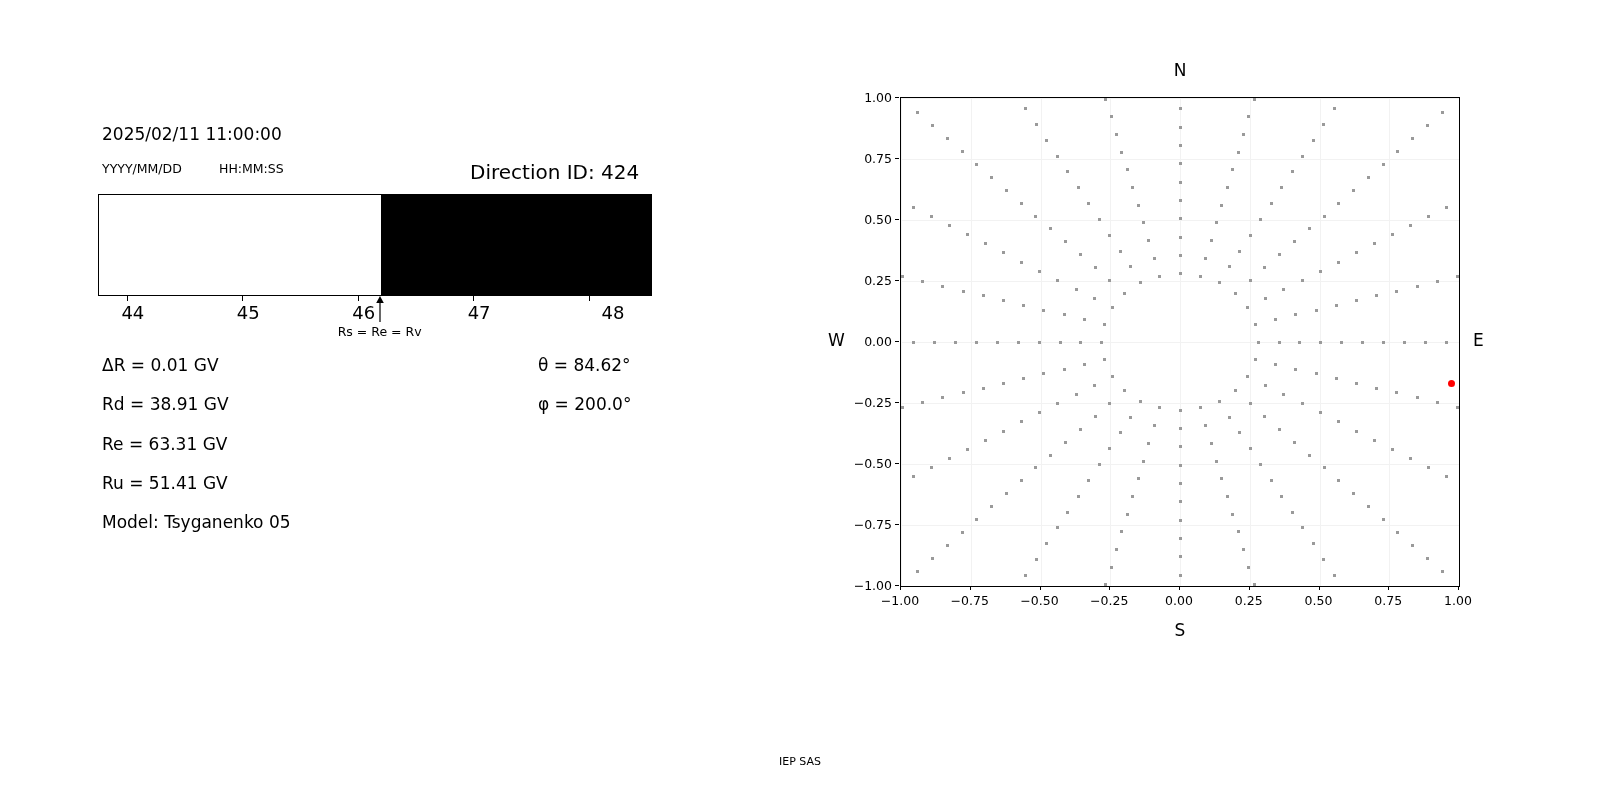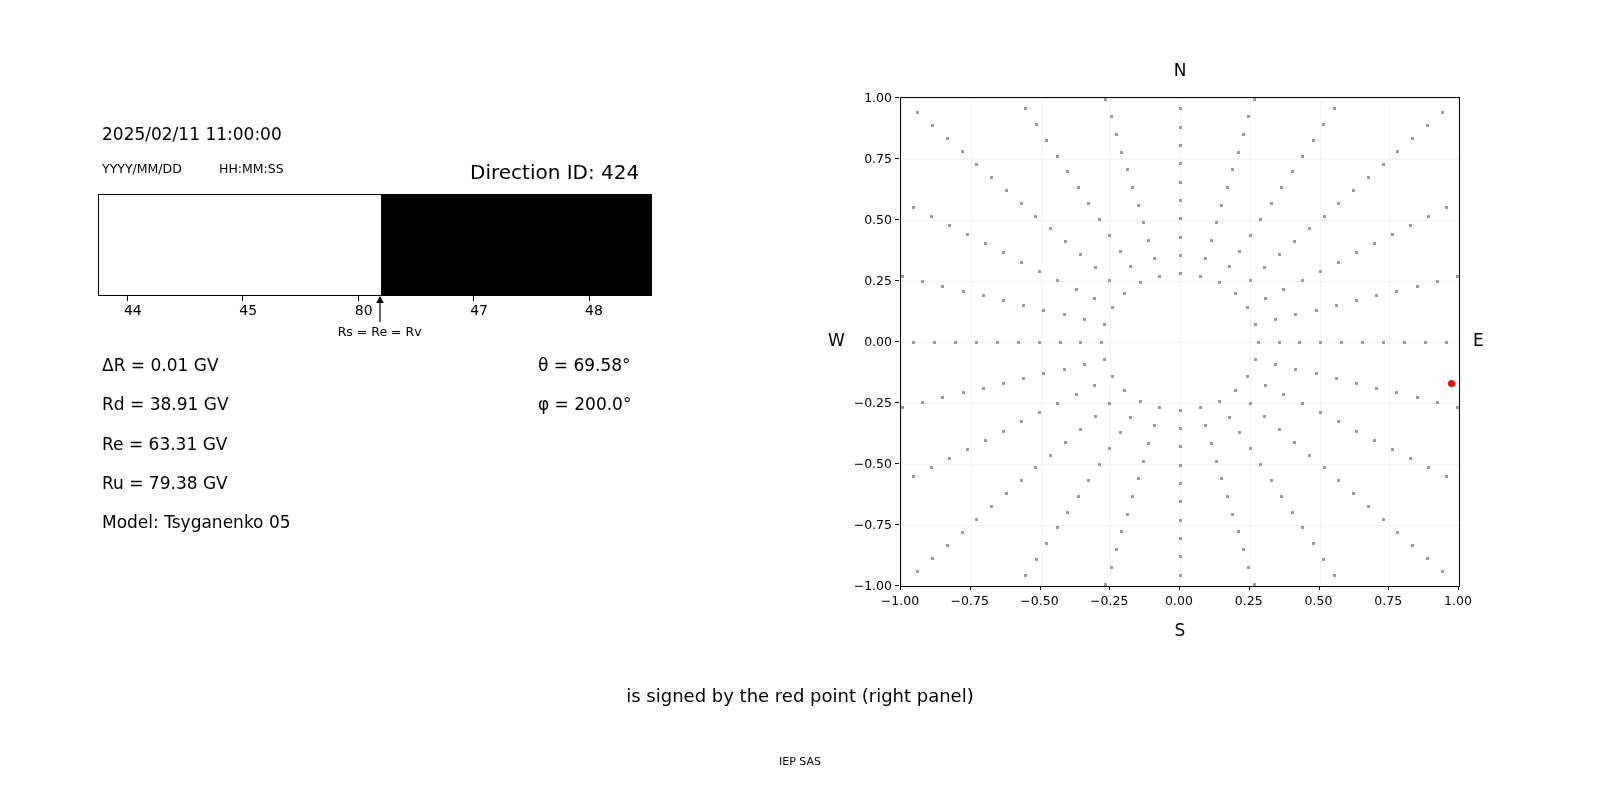--- a/index.html
+++ b/index.html
@@ -68,21 +68,21 @@
   .axis-tick {
     position: absolute;
     top: 0;
     width: 1px;
     height: 5px;
     background: #000;
   }
   .axis-tick-label {
     position: absolute;
     top: 6px;
-    font-size: 14px;
+    font-size: 18px;
     transform: translateX(-50%);
     white-space: nowrap;
   }
   #rs-arrow {
     position: absolute;
     left: 276px;
     top: 102px;
     width: 12px;
     height: 26px;
   }
@@ -220,41 +220,41 @@
     <div id="penumbra-bar">
         <div class="penumbra-band" style="left: 0px; width: 281.617px; background: rgb(255, 255, 255);"></div>
         <div class="penumbra-band" style="left: 281.617px; width: 272.383px; background: rgb(0, 0, 0);"></div>
       </div>
     <div id="penumbra-axis">
         <div class="axis-tick" style="left: 28.8542px;"></div>
         <div class="axis-tick-label" style="left: 34.8542px;">44</div>
         <div class="axis-tick" style="left: 144.271px;"></div>
         <div class="axis-tick-label" style="left: 150.271px;">45</div>
         <div class="axis-tick" style="left: 259.688px;"></div>
-        <div class="axis-tick-label" style="left: 265.688px;">80</div>
+        <div class="axis-tick-label" style="left: 265.688px;">46</div>
         <div class="axis-tick" style="left: 375.104px;"></div>
         <div class="axis-tick-label" style="left: 381.104px;">47</div>
         <div class="axis-tick" style="left: 490.521px;"></div>
-        <div class="axis-tick-label" style="left: 496px;">48</div>
+        <div class="axis-tick-label" style="left: 515px;">48</div>
       </div>
     <div id="rs-arrow" style="left: 275.617px;">
       <svg width="12" height="26" viewBox="0 0 12 26">
         <line x1="6" y1="26" x2="6" y2="3" stroke="#000" stroke-width="1.2"></line>
         <polygon points="6,0 2.2,7 9.8,7" fill="#000"></polygon>
       </svg>
     </div>
     <div id="rs-label" style="left: 281.617px;">Rs = Re = Rv</div>
   </div>
 
   <div class="value-line" id="val-dr">ΔR = 0.01 GV</div>
   <div class="value-line" id="val-rd">Rd = 38.91 GV</div>
   <div class="value-line" id="val-re">Re = 63.31 GV</div>
-  <div class="value-line" id="val-ru">Ru = 79.38 GV</div>
+  <div class="value-line" id="val-ru">Ru = 51.41 GV</div>
   <div class="value-line" id="val-model">Model: Tsyganenko 05</div>
-  <div class="value-line" id="val-theta">θ = 69.58°</div>
+  <div class="value-line" id="val-theta">θ = 84.62°</div>
   <div class="value-line" id="val-phi">φ = 200.0°</div>
 </div>
 
 <div id="right-panel">
   <div class="compass" id="compass-n">N</div>
   <div class="compass" id="compass-s">S</div>
   <div class="compass" id="compass-w">W</div>
   <div class="compass" id="compass-e">E</div>
 
   <div id="polar-box">
@@ -596,15 +596,14 @@
       <div class="tick-y" style="left: 75px; top: 169px;"></div>
       <div class="axis-label-y" style="left: 20px; width: 52px; top: 169px;">0.50</div>
       <div class="tick-y" style="left: 75px; top: 108px;"></div>
       <div class="axis-label-y" style="left: 20px; width: 52px; top: 108px;">0.75</div>
       <div class="tick-y" style="left: 75px; top: 47px;"></div>
       <div class="axis-label-y" style="left: 20px; width: 52px; top: 47px;">1.00</div>
     </div>
 </div>
 
 <div id="caption">
-  <div>is signed by the red point (right panel)</div>
 </div>
 <div id="credit">IEP SAS</div>
 
 </body></html>

